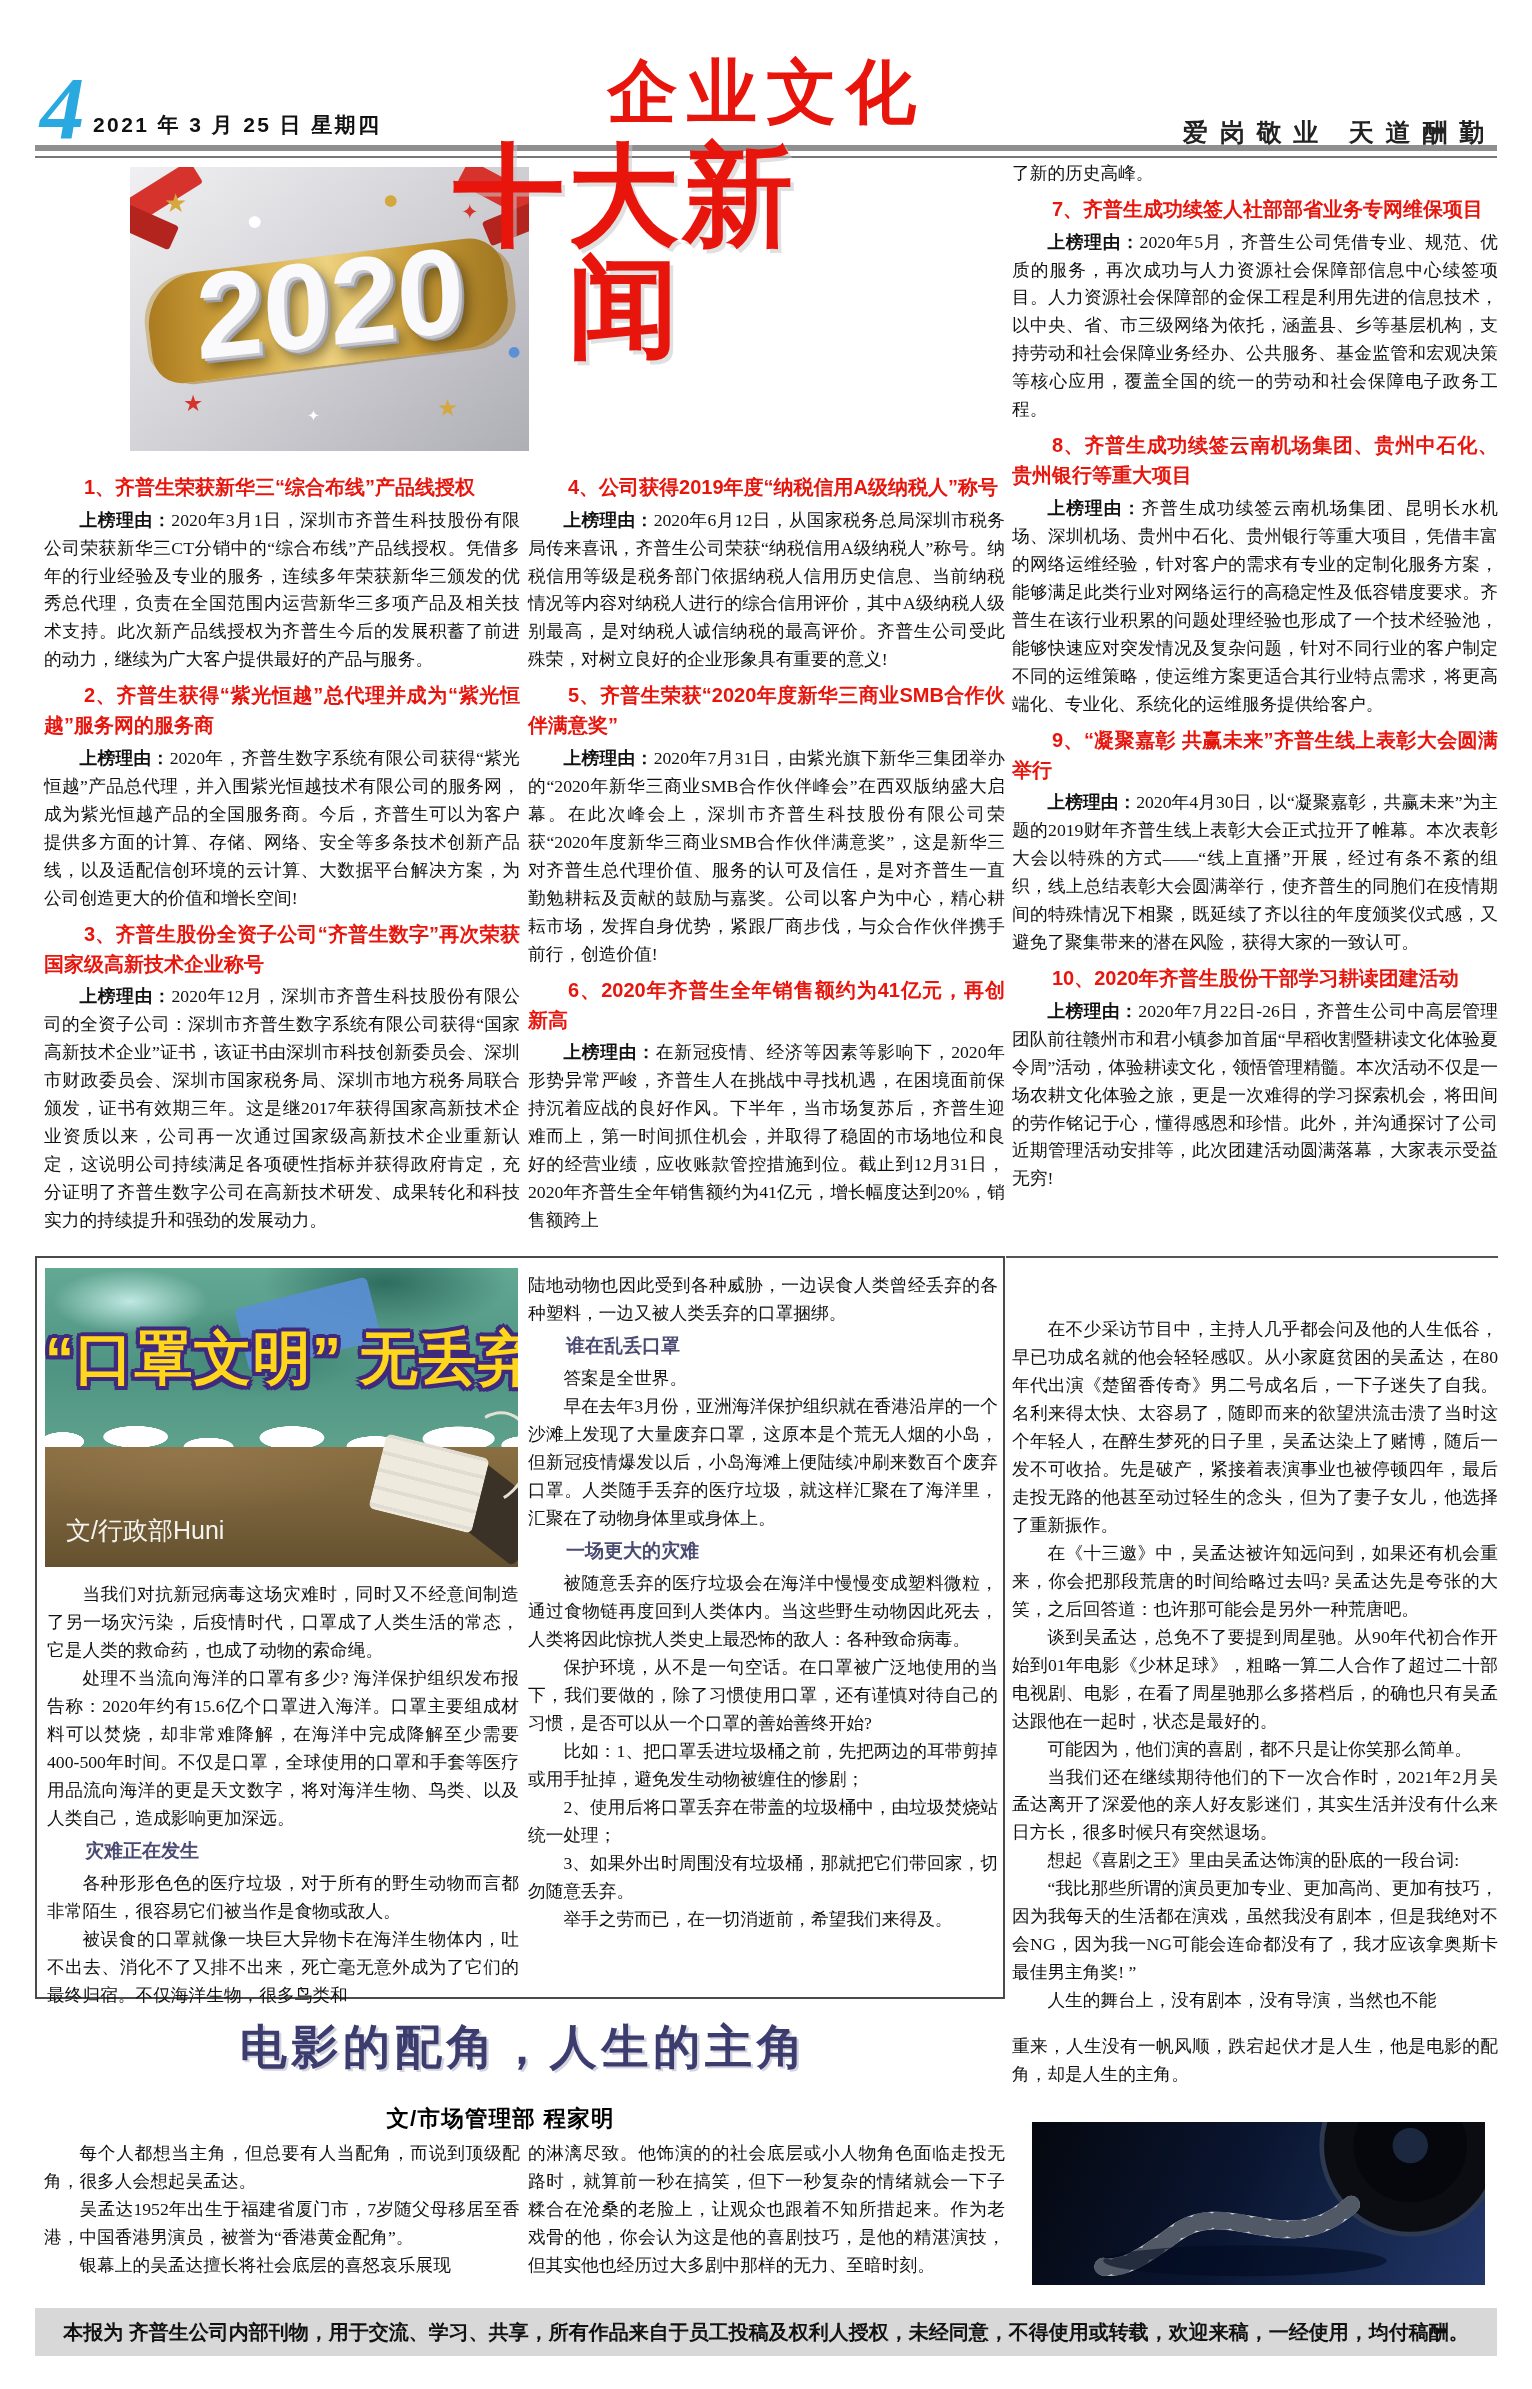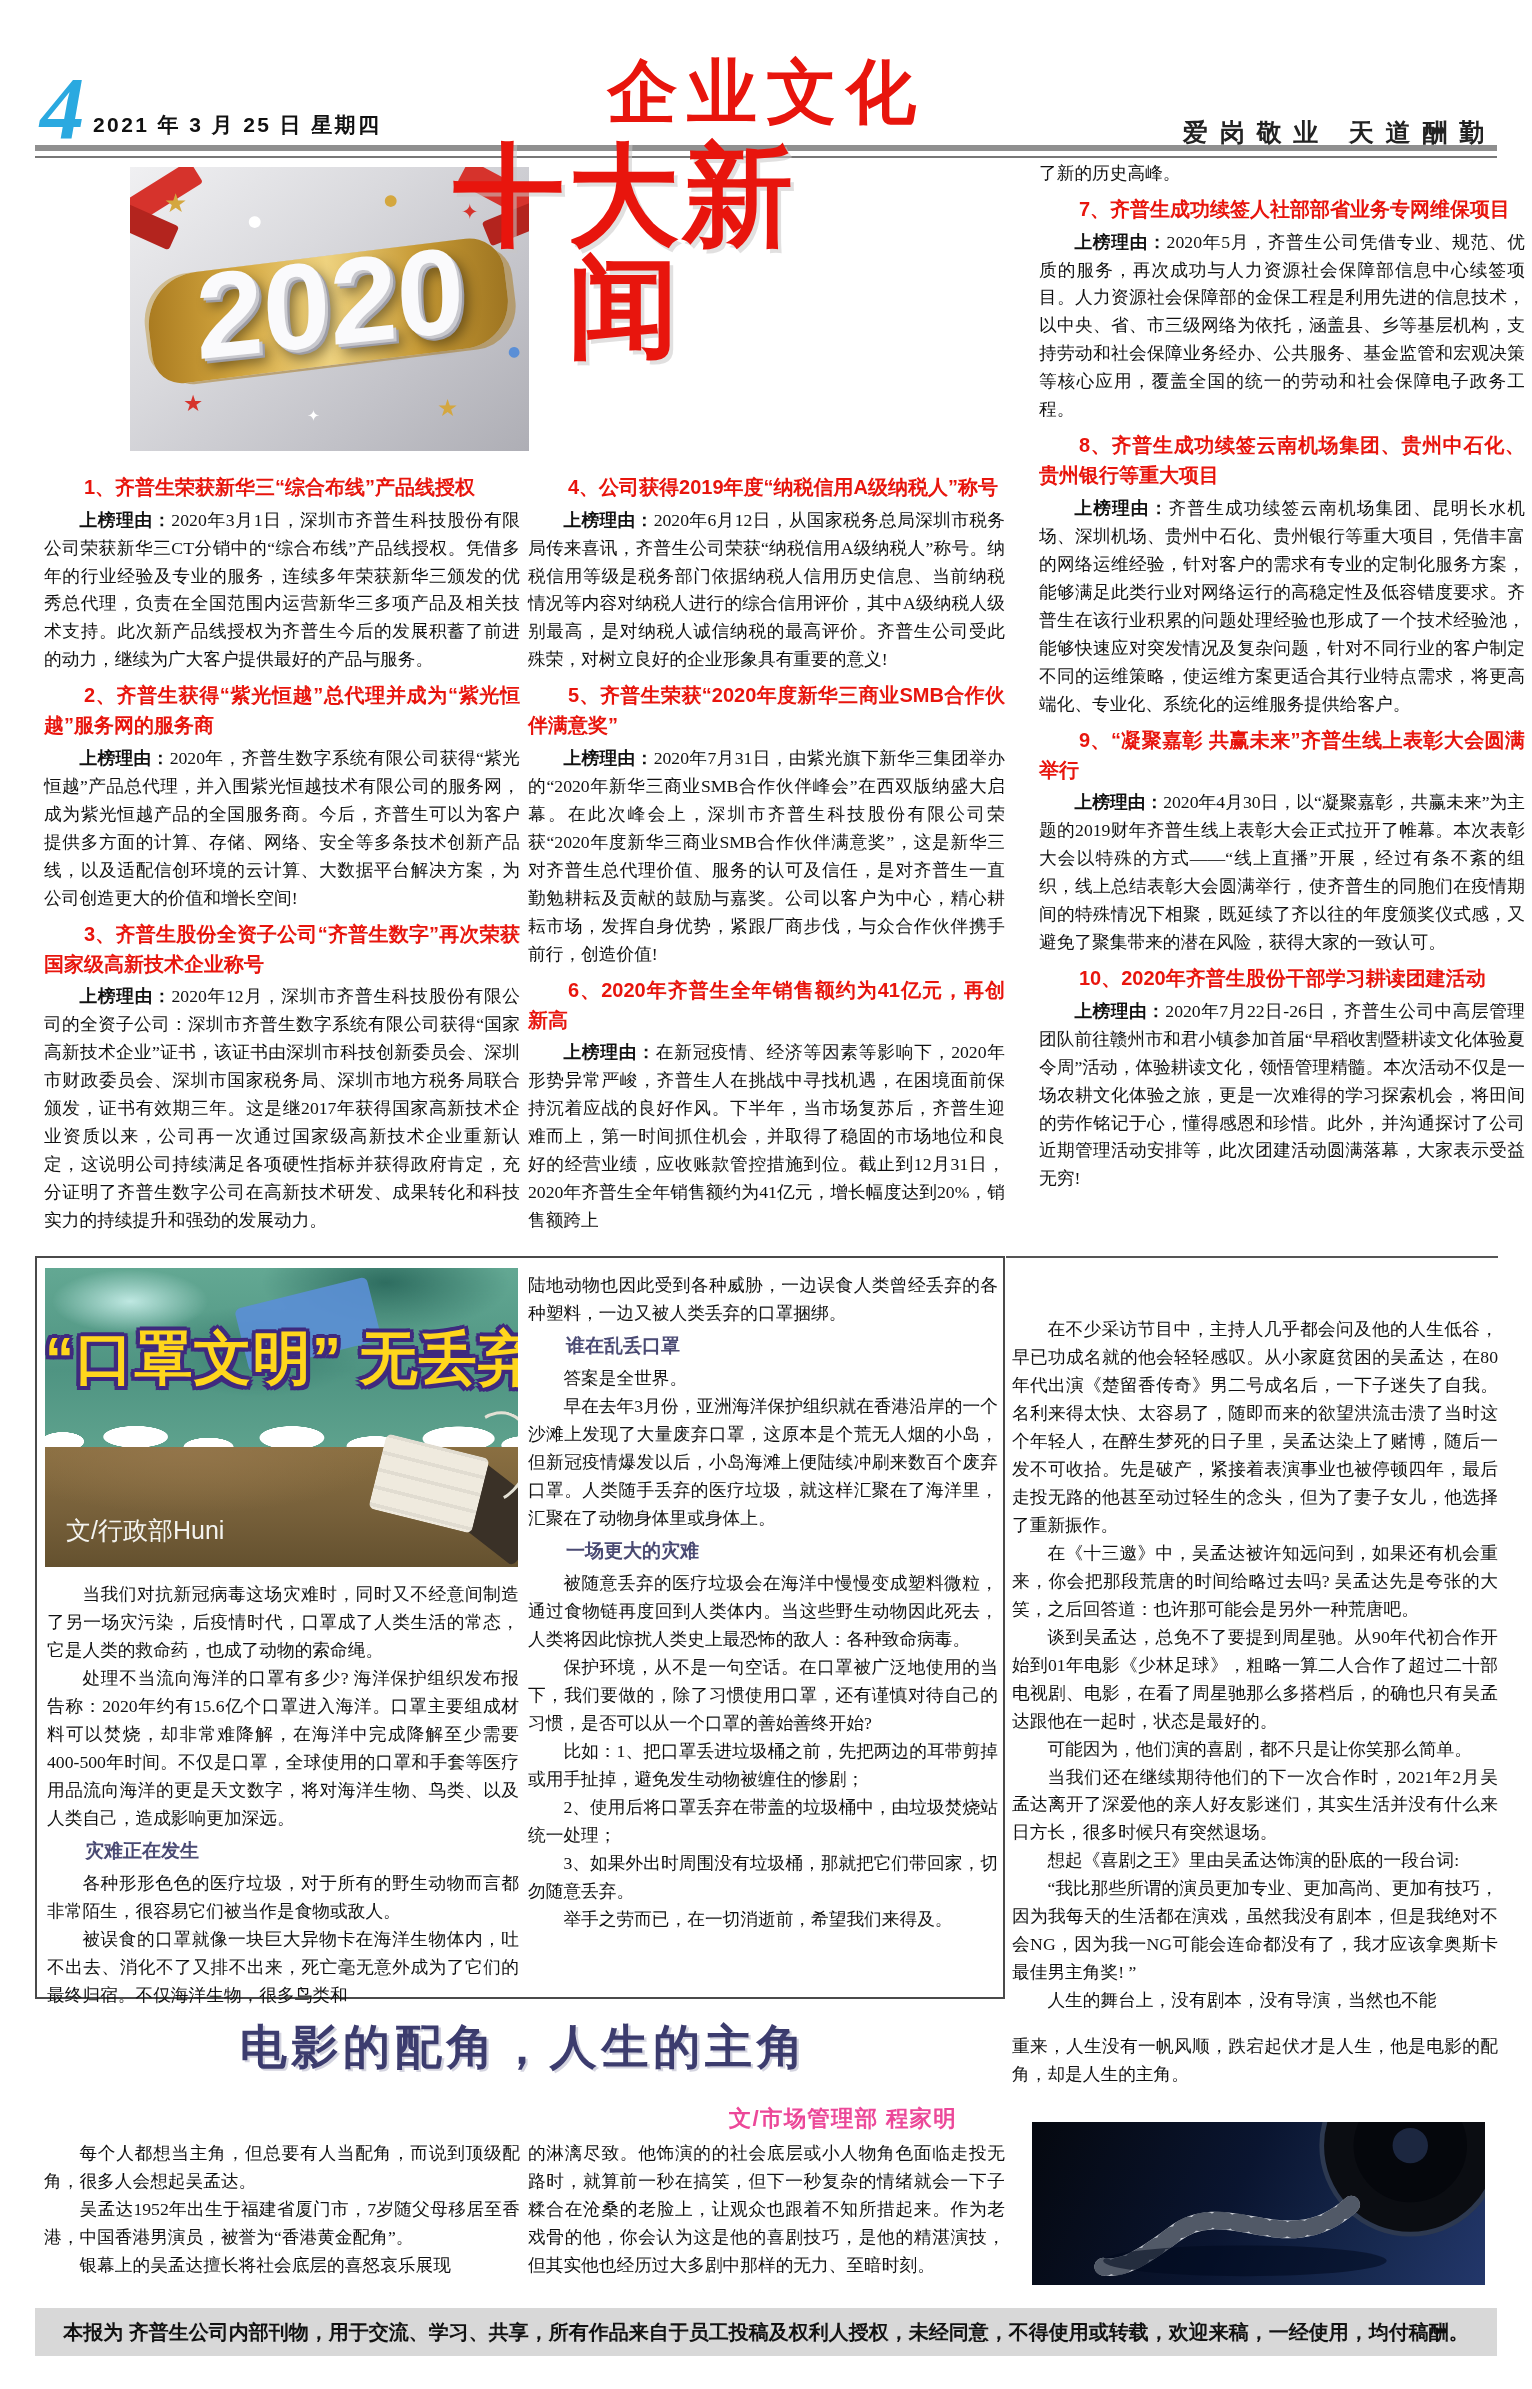--- a/index.html
+++ b/index.html
@@ -78,22 +78,22 @@
      background-image:repeating-linear-gradient(180deg,rgba(0,0,0,.06) 0 3.5px,rgba(0,0,0,0) 3.5px 17.7px);}
   .mi-mask.blue{left:195px;top:23.6px;width:136px;height:65px;background:#5b8fd6;transform:rotate(-14deg);opacity:.9;}
   .mi-mask.dark{left:408px;top:213px;width:89px;height:65px;background:#3a3127;transform:rotate(38deg);}
   .mi-loop{width:65px;height:89px;border:3px solid #e3e0d4;border-radius:50%;background:transparent;
      left:414px;top:142px;transform:rotate(20deg);border-left-color:transparent;border-bottom-color:transparent;}
 
   
   .movie-title{left:44px;top:2016px;width:960px;text-align:center;
      font:bold 47px "Liberation Sans","DejaVu Sans",sans-serif;color:#3c3c6e;letter-spacing:4.7px;
      text-shadow:2.4px 2.4px 0 rgba(60,60,110,.22);}
-  .movie-byline{left:44px;top:2103px;width:913px;text-align:right;
-     font:bold 22.5px "Liberation Sans","DejaVu Sans",sans-serif;color:#ec4899;letter-spacing:1.2px;}
+  .movie-byline{left:44px;top:2103px;width:913px;text-align:center;
+     font:bold 22.5px "Liberation Sans","DejaVu Sans",sans-serif;color:#000000;letter-spacing:1.2px;}
   .film-img{left:1032px;top:2122px;width:453px;height:163px;overflow:hidden;
      background:linear-gradient(115deg,#05080f 0%,#0a1530 45%,#17294f 75%,#23376b 100%);}
 
   
   .footer-bar{left:35px;top:2308px;width:1462px;height:48px;background:#d8d8d8;
      font:bold 20px/48px "Liberation Sans","DejaVu Sans",sans-serif;text-align:center;color:#111;}
 </style>
 </head>
 <body>
 
@@ -138,21 +138,21 @@
 
   <div class="col bodytext" style="left:528px;top:466px;width:477px;">
     <div class="news-title">4、公司获得2019年度“纳税信用A级纳税人”称号</div>
     <p><b class="lead">上榜理由：</b><span>2020年6月12日，从国家税务总局深圳市税务局传来喜讯，齐普生公司荣获“纳税信用A级纳税人”称号。纳税信用等级是税务部门依据纳税人信用历史信息、当前纳税情况等内容对纳税人进行的综合信用评价，其中A级纳税人级别最高，是对纳税人诚信纳税的最高评价。齐普生公司受此殊荣，对树立良好的企业形象具有重要的意义!</span></p>
     <div class="news-title">5、齐普生荣获“2020年度新华三商业SMB合作伙伴满意奖”</div>
     <p><b class="lead">上榜理由：</b><span>2020年7月31日，由紫光旗下新华三集团举办的“2020年新华三商业SMB合作伙伴峰会”在西双版纳盛大启幕。在此次峰会上，深圳市齐普生科技股份有限公司荣获“2020年度新华三商业SMB合作伙伴满意奖”，这是新华三对齐普生总代理价值、服务的认可及信任，是对齐普生一直勤勉耕耘及贡献的鼓励与嘉奖。公司以客户为中心，精心耕耘市场，发挥自身优势，紧跟厂商步伐，与众合作伙伴携手前行，创造价值!</span></p>
     <div class="news-title">6、2020年齐普生全年销售额约为41亿元，再创新高</div>
     <p><b class="lead">上榜理由：</b><span>在新冠疫情、经济等因素等影响下，2020年形势异常严峻，齐普生人在挑战中寻找机遇，在困境面前保持沉着应战的良好作风。下半年，当市场复苏后，齐普生迎难而上，第一时间抓住机会，并取得了稳固的市场地位和良好的经营业绩，应收账款管控措施到位。截止到12月31日，2020年齐普生全年销售额约为41亿元，增长幅度达到20%，销售额跨上</span></p>
   </div>
 
-  <div class="col bodytext" style="left:1012px;top:160px;width:486px;margin-left:27px;">
+  <div class="col bodytext" style="left:1012px;top:160px;width:486px;">
     <p class="cont"><span>了新的历史高峰。</span></p>
     <div class="news-title">7、齐普生成功续签人社部部省业务专网维保项目</div>
     <p><b class="lead">上榜理由：</b><span>2020年5月，齐普生公司凭借专业、规范、优质的服务，再次成功与人力资源社会保障部信息中心续签项目。人力资源社会保障部的金保工程是利用先进的信息技术，以中央、省、市三级网络为依托，涵盖县、乡等基层机构，支持劳动和社会保障业务经办、公共服务、基金监管和宏观决策等核心应用，覆盖全国的统一的劳动和社会保障电子政务工程。</span></p>
     <div class="news-title">8、齐普生成功续签云南机场集团、贵州中石化、贵州银行等重大项目</div>
     <p><b class="lead">上榜理由：</b><span>齐普生成功续签云南机场集团、昆明长水机场、深圳机场、贵州中石化、贵州银行等重大项目，凭借丰富的网络运维经验，针对客户的需求有专业的定制化服务方案，能够满足此类行业对网络运行的高稳定性及低容错度要求。齐普生在该行业积累的问题处理经验也形成了一个技术经验池，能够快速应对突发情况及复杂问题，针对不同行业的客户制定不同的运维策略，使运维方案更适合其行业特点需求，将更高端化、专业化、系统化的运维服务提供给客户。</span></p>
     <div class="news-title">9、“凝聚嘉彰  共赢未来”齐普生线上表彰大会圆满举行</div>
     <p><b class="lead">上榜理由：</b><span>2020年4月30日，以“凝聚嘉彰，共赢未来”为主题的2019财年齐普生线上表彰大会正式拉开了帷幕。本次表彰大会以特殊的方式——“线上直播”开展，经过有条不紊的组织，线上总结表彰大会圆满举行，使齐普生的同胞们在疫情期间的特殊情况下相聚，既延续了齐以往的年度颁奖仪式感，又避免了聚集带来的潜在风险，获得大家的一致认可。</span></p>
     <div class="news-title">10、2020年齐普生股份干部学习耕读团建活动</div>
     <p><b class="lead">上榜理由：</b><span>2020年7月22日-26日，齐普生公司中高层管理团队前往赣州市和君小镇参加首届“早稻收割暨耕读文化体验夏令周”活动，体验耕读文化，领悟管理精髓。本次活动不仅是一场农耕文化体验之旅，更是一次难得的学习探索机会，将田间的劳作铭记于心，懂得感恩和珍惜。此外，并沟通探讨了公司近期管理活动安排等，此次团建活动圆满落幕，大家表示受益无穷!</span></p>
   </div>

